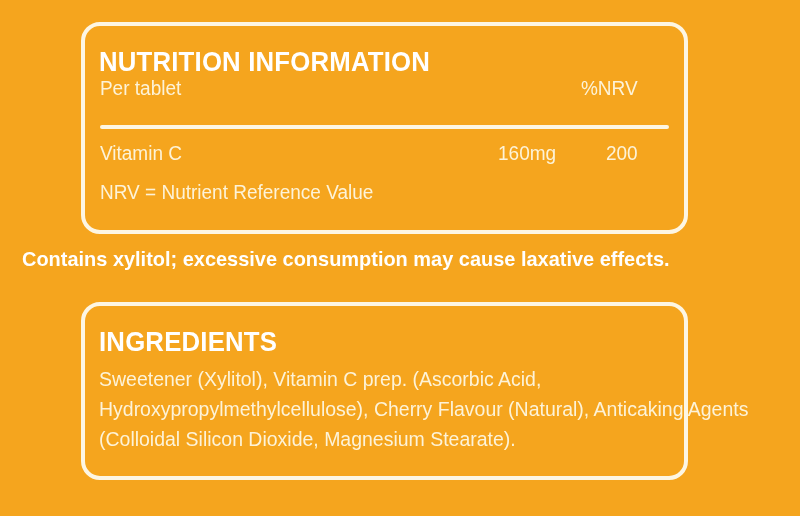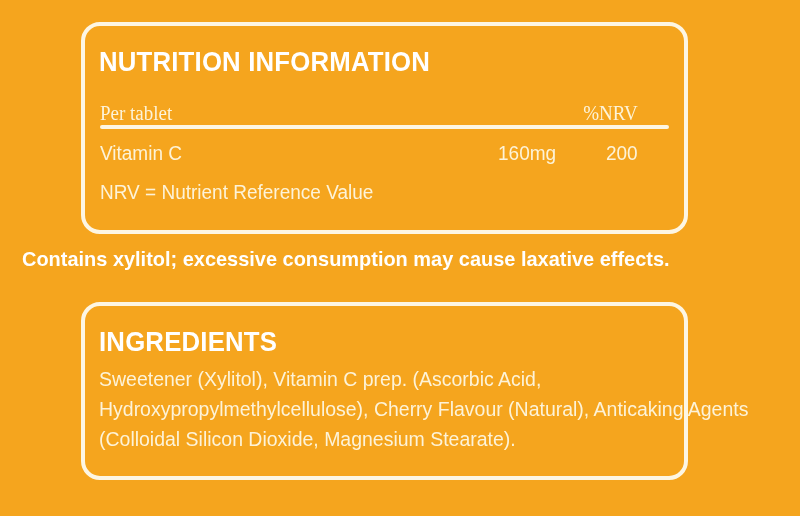--- a/index.html
+++ b/index.html
@@ -66,22 +66,21 @@
   }
 
   .panel-nutrition .section-heading { top: 22px; }
   .panel-ingredients .section-heading { top: 22px; }
 
   
   .nutri-table {
     position: absolute;
     left: 14px;
     right: 14px;
-    top: 72px;
-    font-family: Liberation Serif, serif;
+    top: 47px;
   }
 
   .nutri-row {
     position: relative;
     height: 34px;
     color: #fdf3d8;
     font-size: 20px;
     transform: scaleX(0.95);
     transform-origin: left center;
   }

